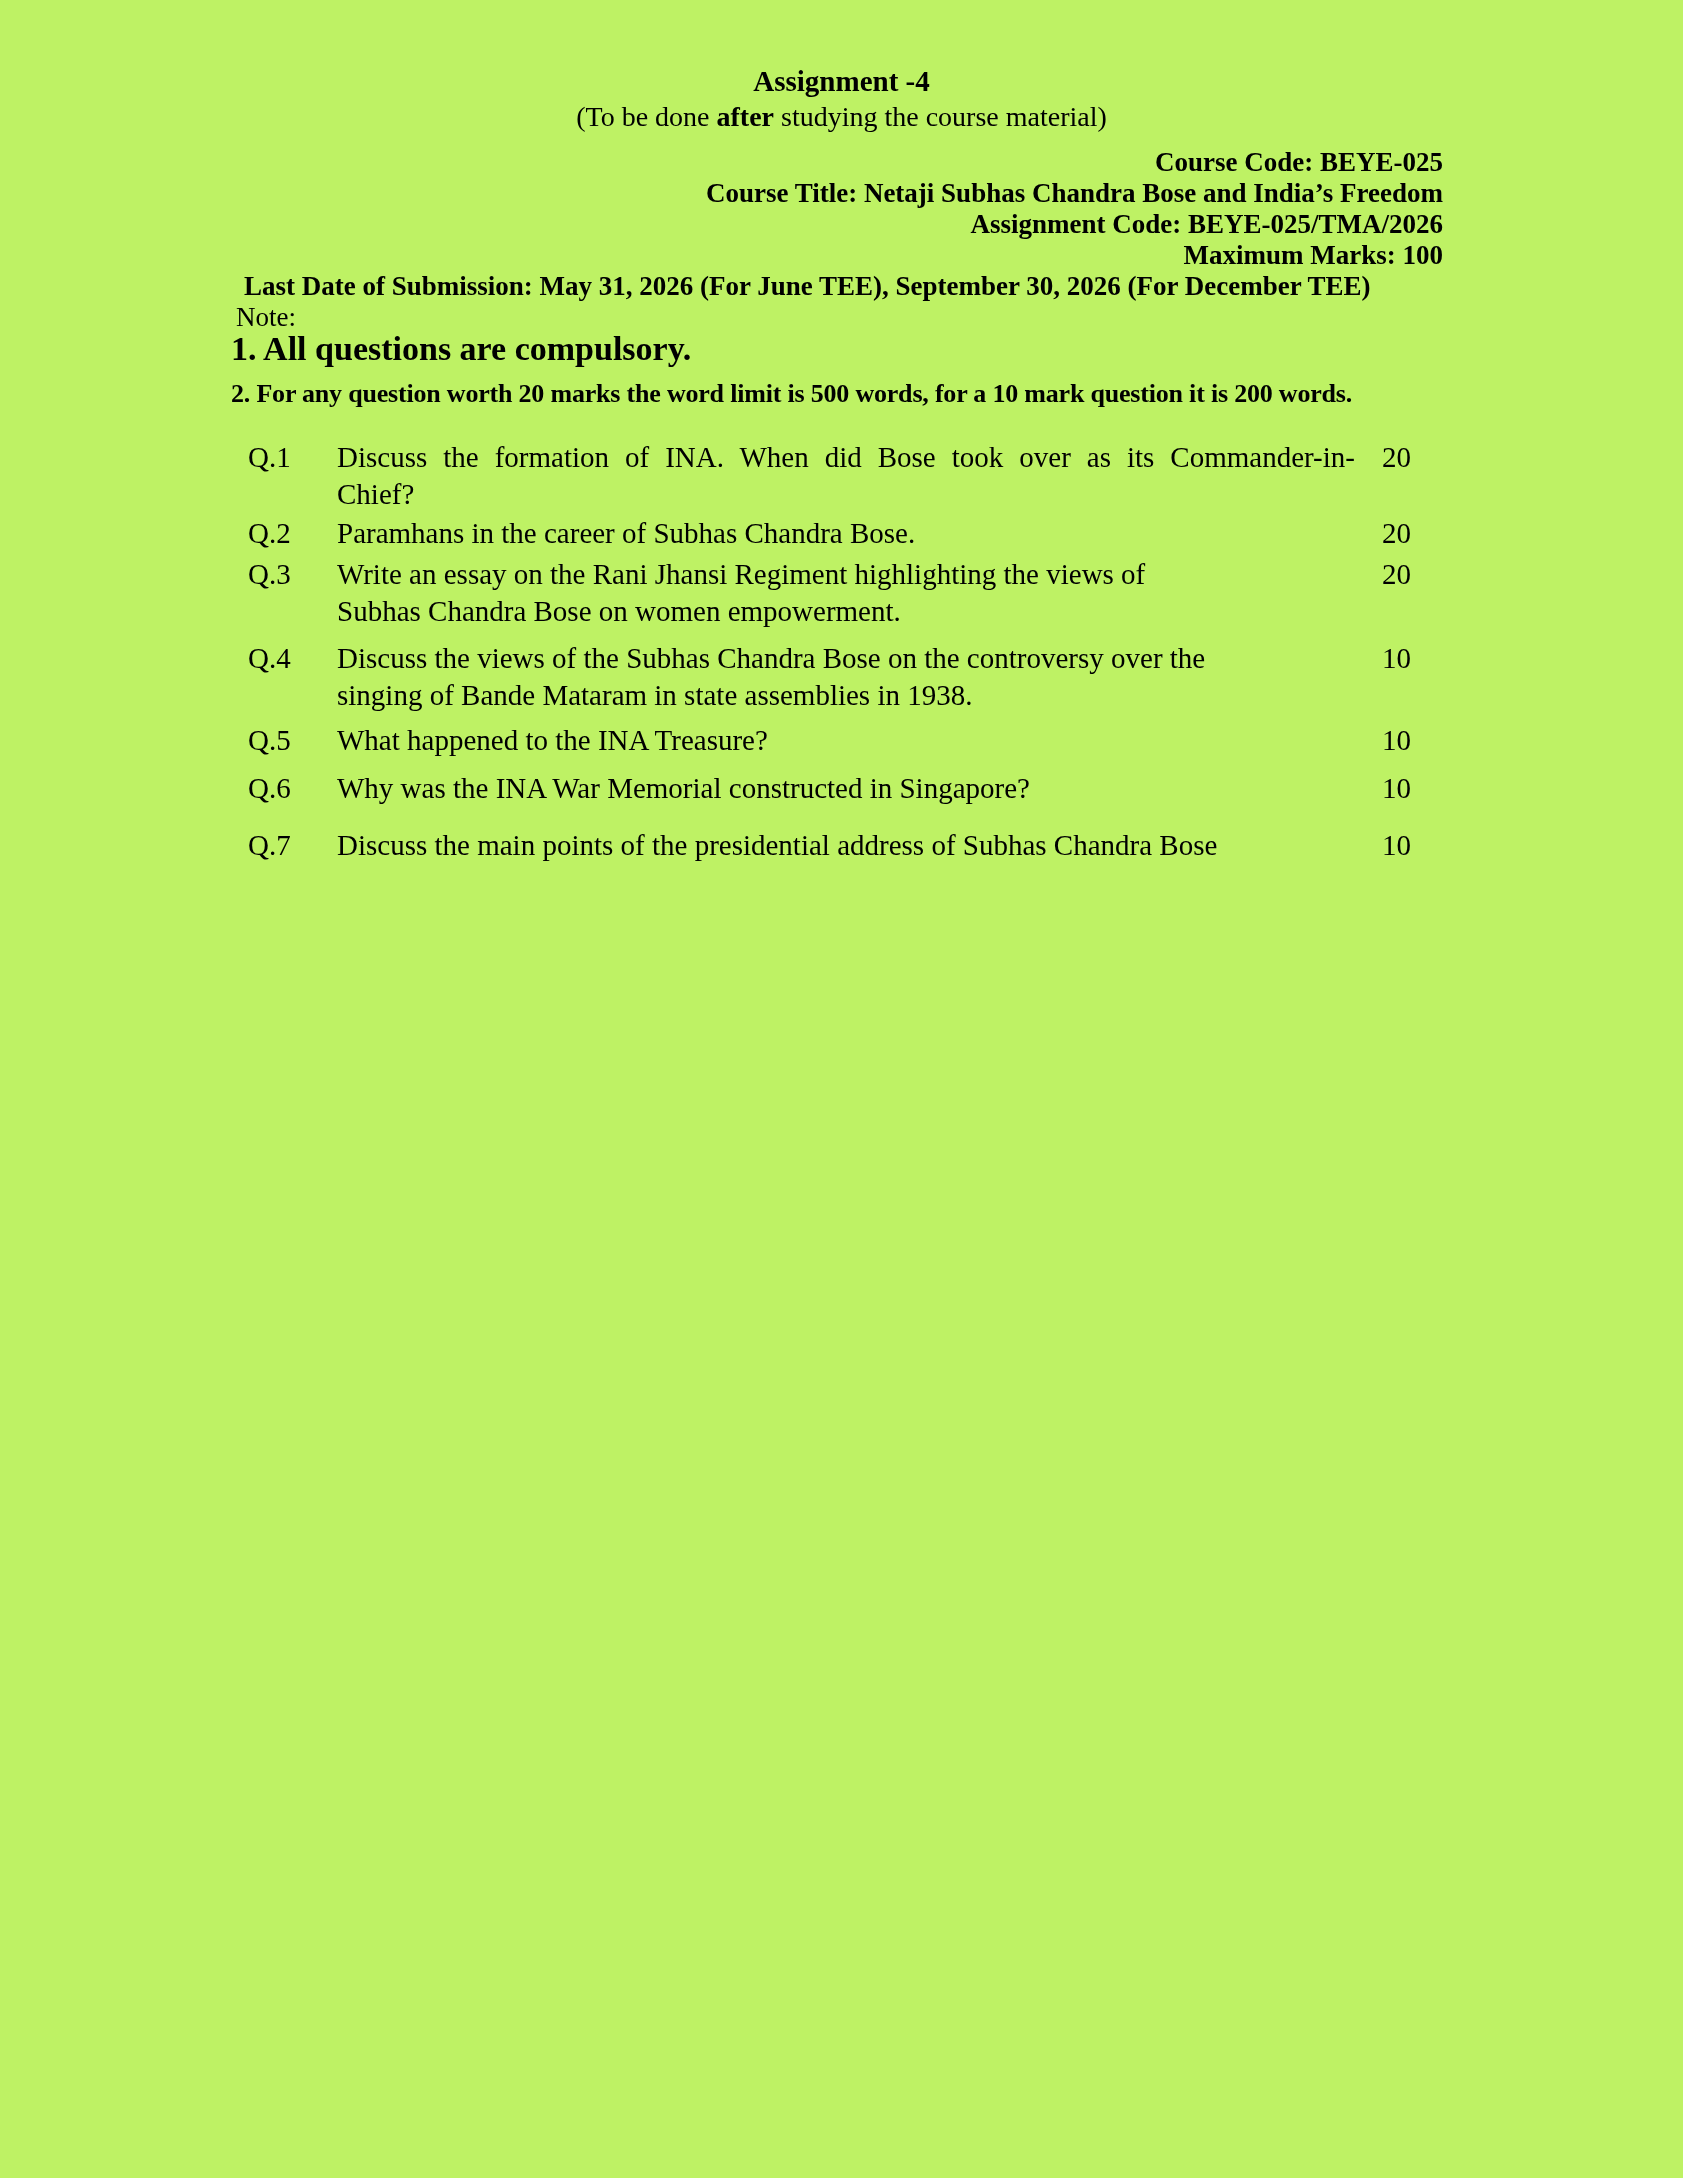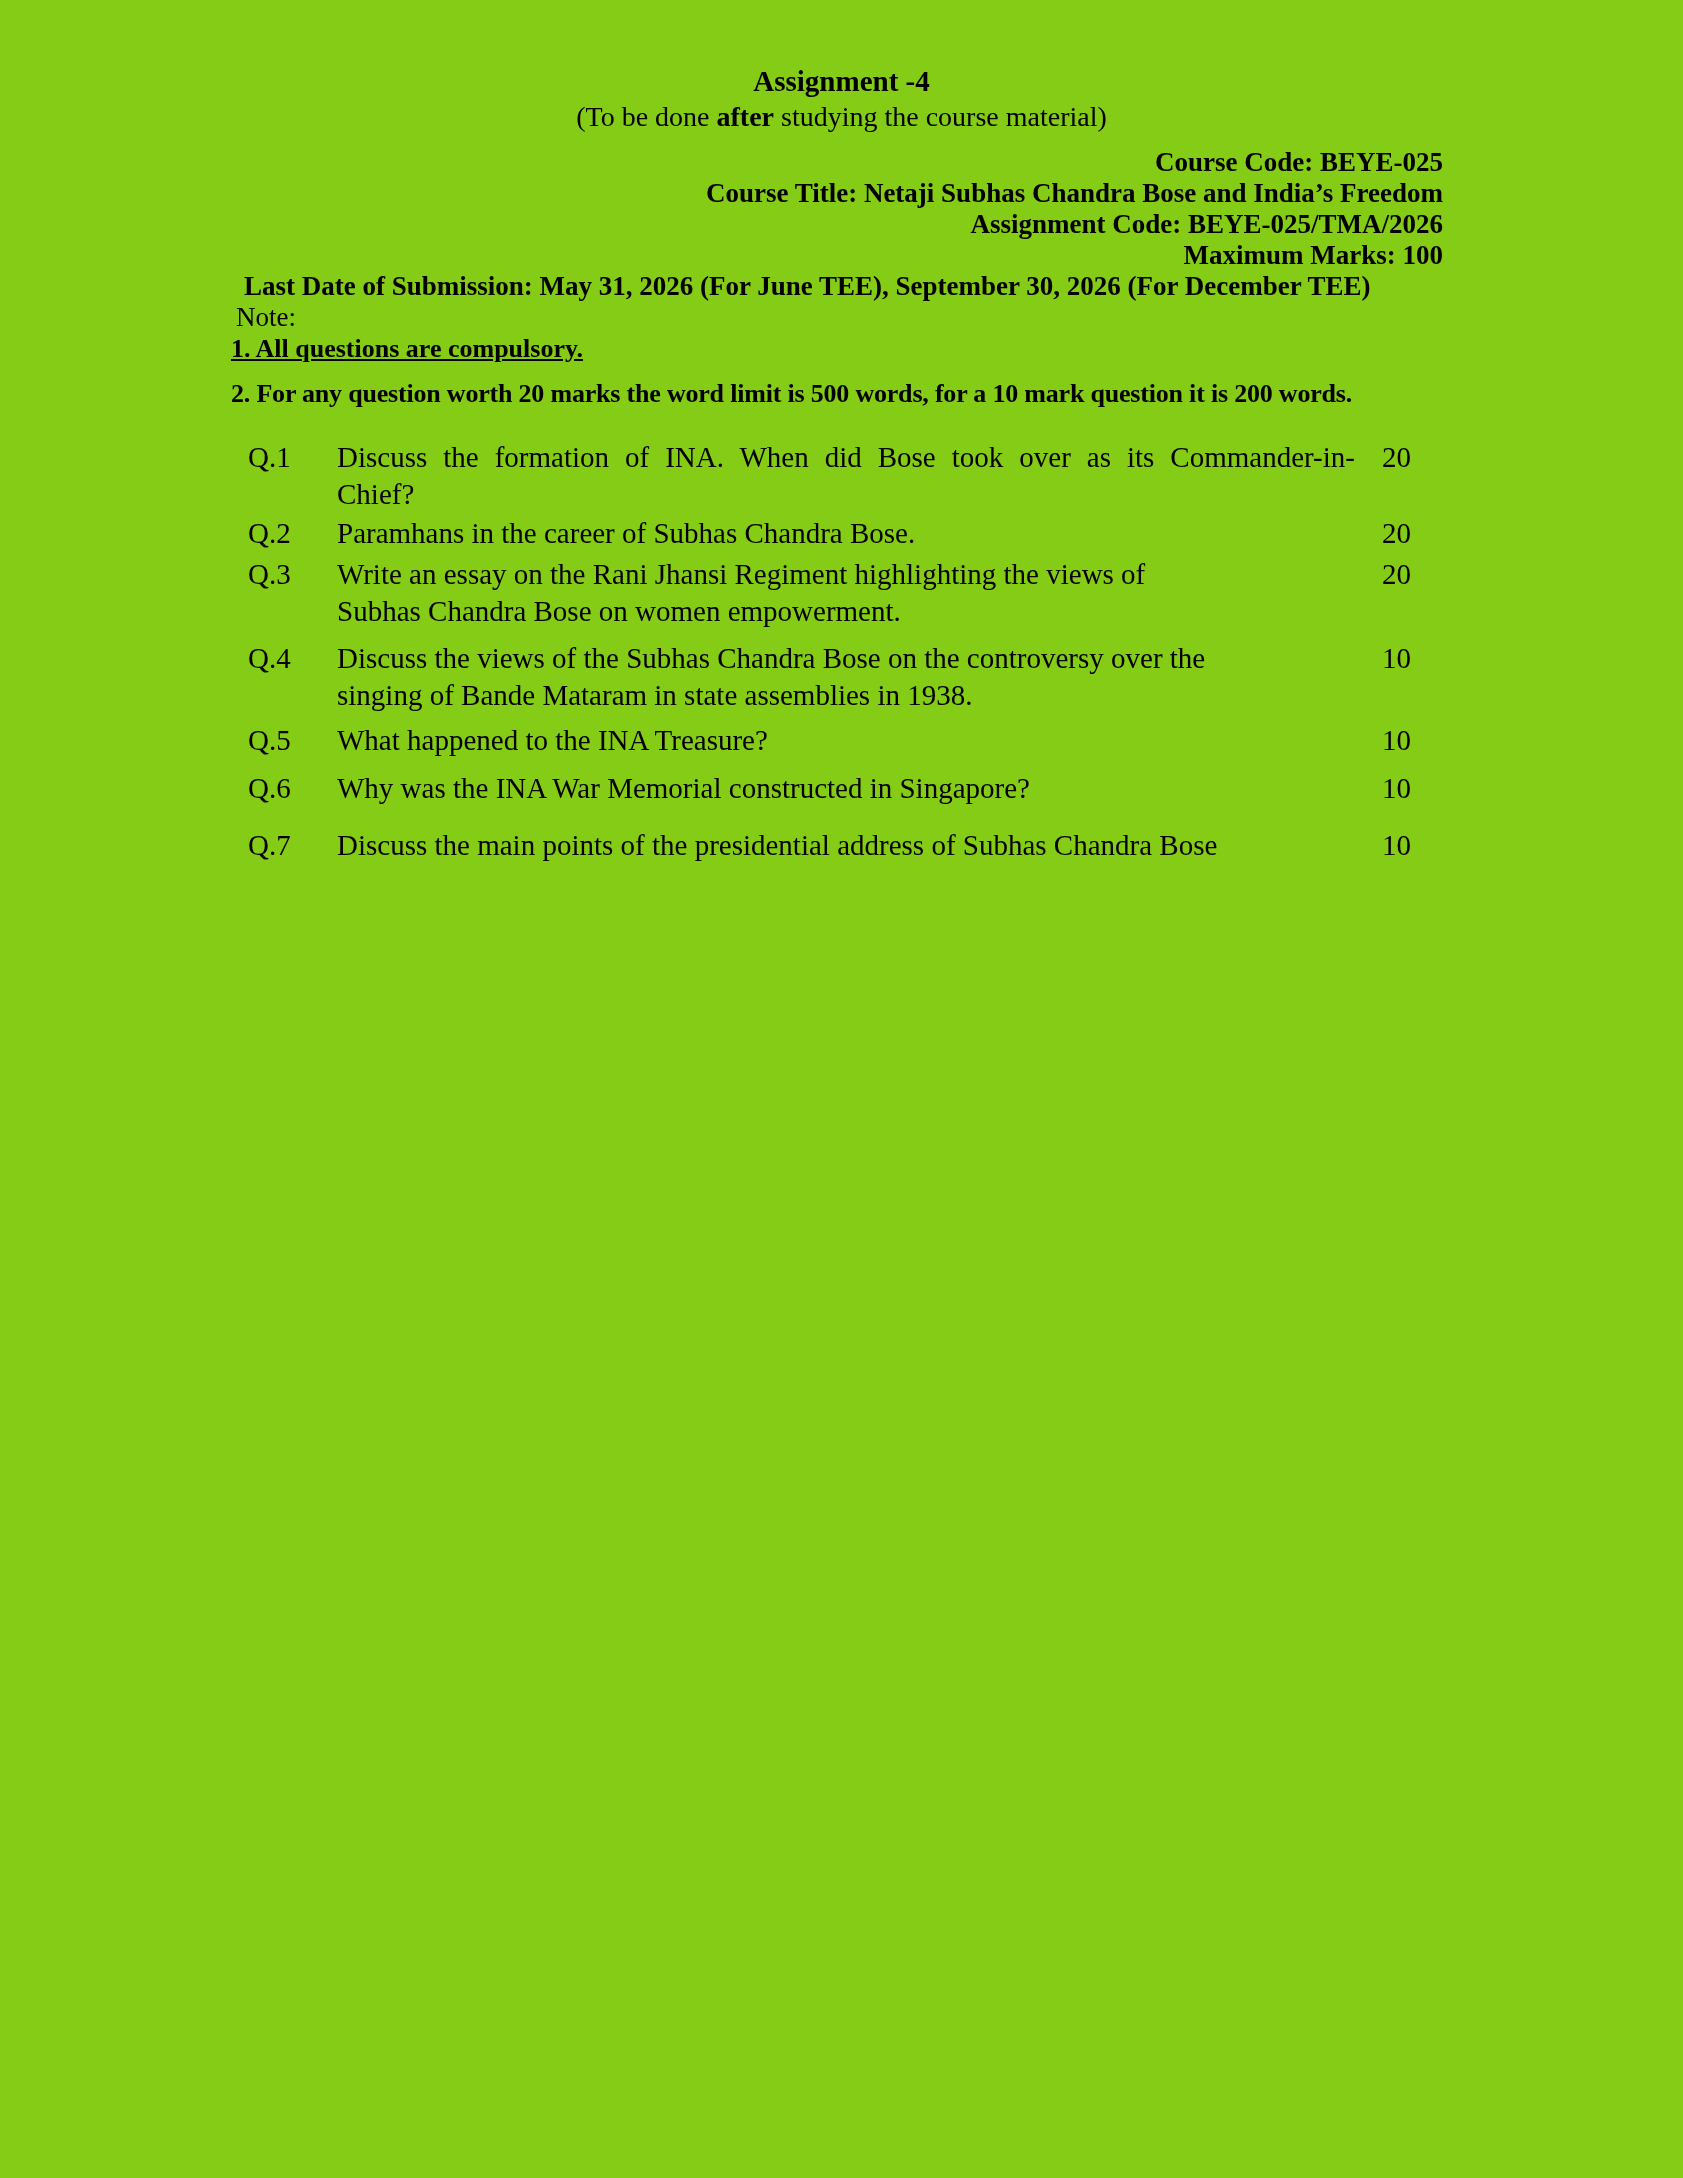--- a/index.html
+++ b/index.html
@@ -4,21 +4,21 @@
 <style>
   html, body {
     margin: 0;
     padding: 0;
     background: #ffffff;
   }
   .page {
     position: relative;
     width: 1683px;
     height: 2178px;
-    background: #84cc16;
+    background: #bef264;
     color: #000000;
     font-family: "Liberation Serif", "DejaVu Serif", serif;
     padding-top: 63px;
     box-sizing: border-box;
     overflow: hidden;
   }
   .title {
     text-align: center;
     font-weight: bold;
     font-size: 29px;
@@ -46,23 +46,22 @@
   }
   .note-label {
     padding-left: 236px;
     font-weight: normal;
     font-size: 27px;
     line-height: 31px;
   }
   .note-line-1 {
     padding-left: 231px;
     font-weight: bold;
-    font-size: 26px;
+    font-size: 34px;
     line-height: 31px;
-    text-decoration: underline;
   }
   .note-line-2 {
     padding-left: 231px;
     font-weight: bold;
     font-size: 26px;
     line-height: 31px;
     margin-top: 14px;
     letter-spacing: -0.2px;
   }
   .questions {

